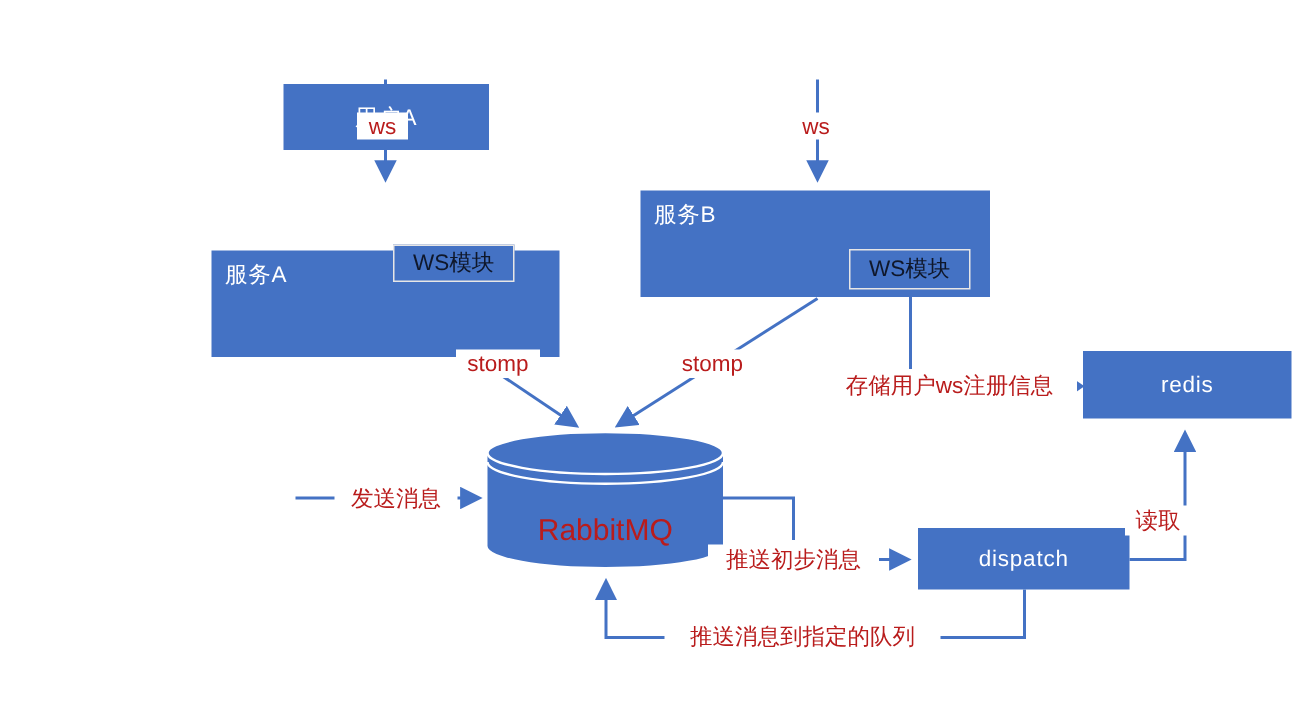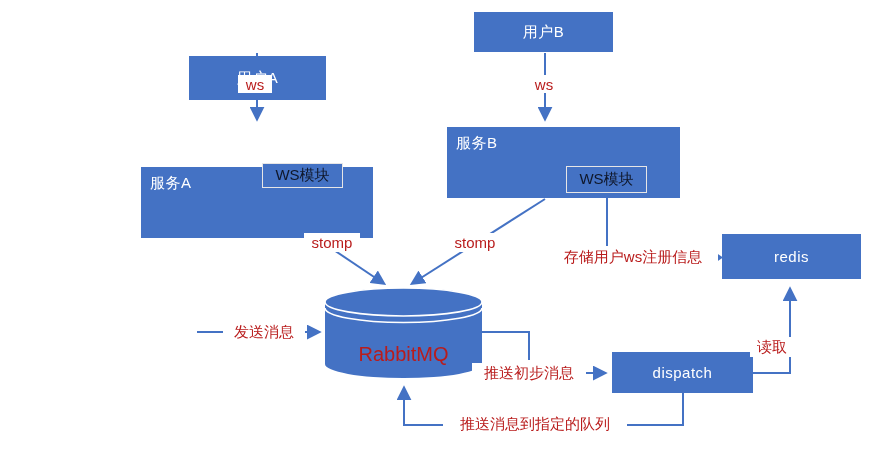--- a/index.html
+++ b/index.html
@@ -66,26 +66,25 @@
       <path d="M753,373 H790 V290" marker-end="url(#arr)"></path>
 
       <path d="M683,393 V425 H404 V389" marker-end="url(#arr)"></path>
     </g>
 
     <polygon points="712,250 712,265 723,257.5" fill="#4472C4" stroke="none"></polygon>
   </svg>
 
   <div class="node" style="left:189px;top:12px;width:137px;height:44px;margin-top:44px;">用户A</div>
 
-  <div class="node" style="left:474px;top:12px;width:139px;height:40px;">用户B</div>
 
   <div class="node topleft" style="left:141px;top:127px;width:232px;height:71px;margin-top:40px;">服务A</div>
   <div class="subnode" style="left:262px;top:163px;width:81px;height:25px;">WS模块</div>
 
-  <div class="node topleft" style="left:427px;top:127px;width:233px;height:71px;margin-left:20px;">服务B</div>
+  <div class="node topleft" style="left:427px;top:127px;width:233px;height:71px;">服务B</div>
   <div class="subnode" style="left:566px;top:166px;width:81px;height:27px;">WS模块</div>
 
 
   <div class="node" style="left:722px;top:234px;width:139px;height:45px;">redis</div>
 
   <div class="node" style="left:612px;top:352px;width:141px;height:41px;">dispatch</div>
 
   <div id="rabbitmq-label">RabbitMQ</div>
 
   <div class="edge-label latin" style="left:238px;top:75px;width:30px;height:18px;">ws</div>

